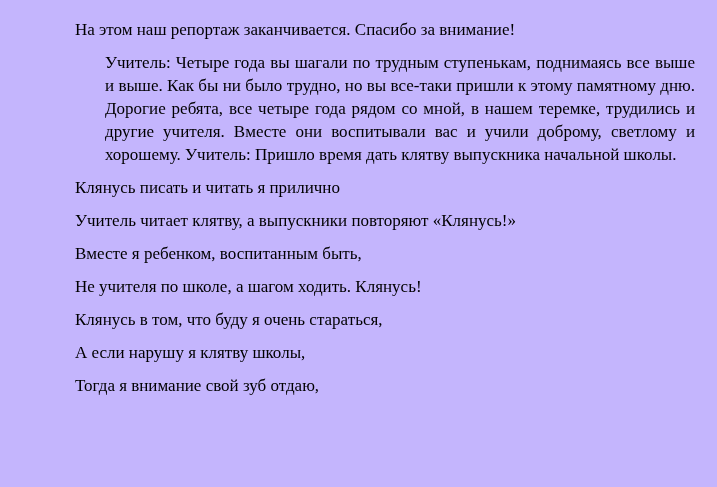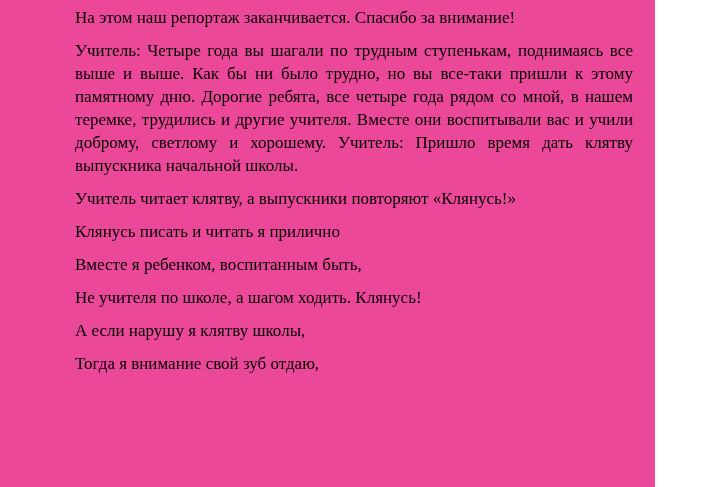--- a/index.html
+++ b/index.html
@@ -1,44 +1,46 @@
 <!DOCTYPE html>
 <html><head>
 <meta charset="utf-8">
 <style>
   html, body {
     margin: 0;
     padding: 0;
     background: #ffffff;
   }
   .page {
-    width: 655px;
+    width: 717px;
     height: 487px;
-    background: #ec4899;
+    background: #c4b5fd;
     box-sizing: border-box;
-    padding: 6px 22px 0 75px;
+    padding: 18px 22px 0 75px;
     overflow: hidden;
     font-family: "Liberation Serif", "DejaVu Serif", serif;
     font-size: 17px;
     line-height: 23px;
     color: #000000;
   }
   .page p {
     margin: 0 0 10px 0;
     text-align: left;
   }
   .page p.justify {
     text-align: justify;
+    margin-left: 30px;
   }
 </style>
 </head>
 <body>
 
 <div class="page">
   <p>На этом наш репортаж заканчивается. Спасибо за внимание!</p>
   <p class="justify">Учитель: Четыре года вы шагали по трудным ступенькам, поднимаясь все выше и выше. Как бы ни было трудно, но вы все-таки пришли к этому памятному дню. Дорогие ребята, все четыре года рядом со мной, в нашем теремке, трудились и другие учителя. Вместе они воспитывали вас и учили доброму, светлому и хорошему. Учитель: Пришло время дать клятву выпускника начальной школы.</p>
+  <p>Клянусь писать и читать я прилично</p>
   <p>Учитель читает клятву, а выпускники повторяют «Клянусь!»</p>
-  <p>Клянусь писать и читать я прилично</p>
   <p>Вместе я ребенком, воспитанным быть,</p>
   <p>Не учителя по школе, а шагом ходить. Клянусь!</p>
+  <p>Клянусь в том, что буду я очень стараться,</p>
   <p>А если нарушу я клятву школы,</p>
   <p>Тогда я внимание свой зуб отдаю,</p>
 </div>
 
 </body></html>

